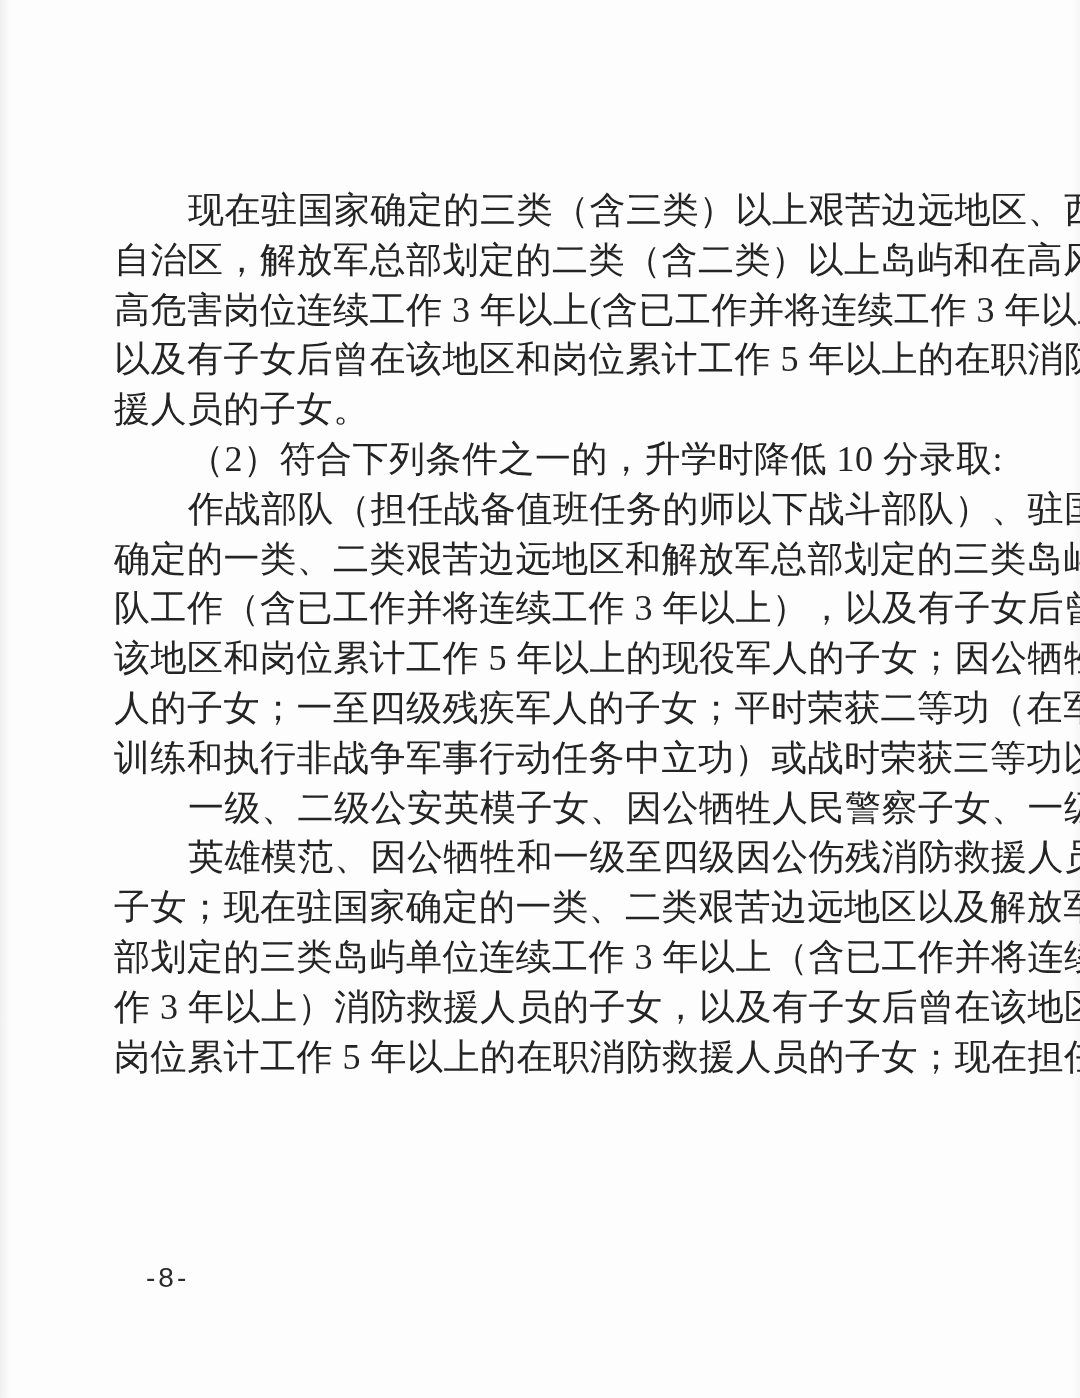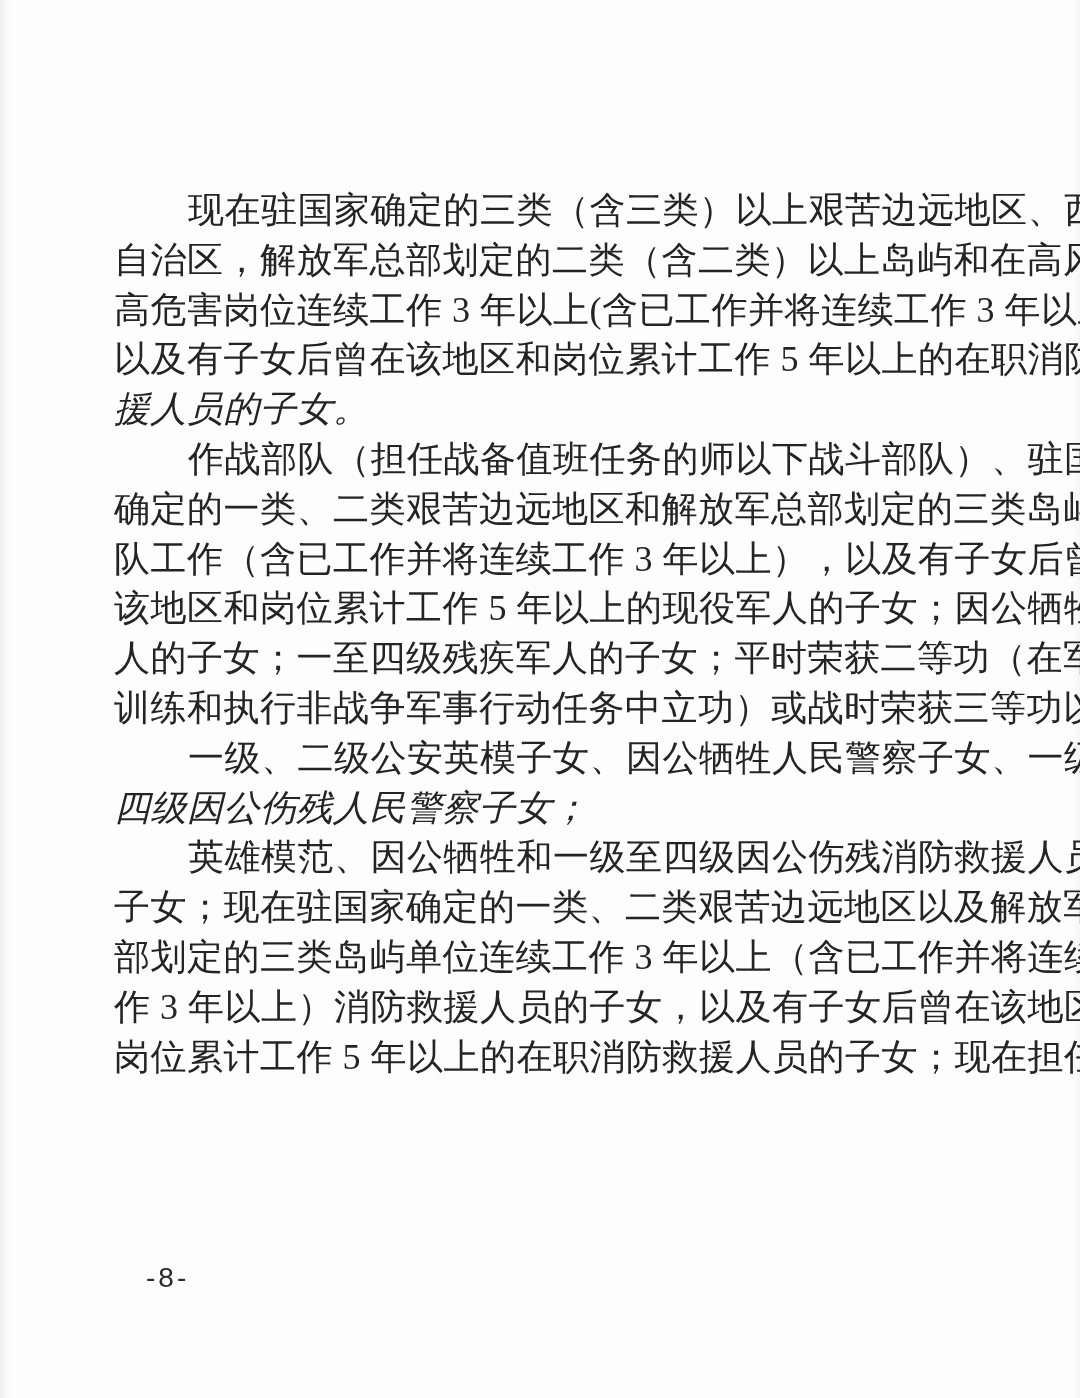--- a/index.html
+++ b/index.html
@@ -37,21 +37,20 @@
     white-space: nowrap;
     text-align: justify;
     text-align-last: justify;
   }
   .line.indent {
     text-indent: 74px;
   }
   .line.end {
     text-align: right;
     text-align-last: left;
-    font-style: italic;
   }
   .page-number {
     position: absolute;
     left: 146px;
     top: 1262px;
     font-family: "Liberation Sans", "DejaVu Sans", sans-serif;
     font-size: 28px;
     letter-spacing: 3px;
     color: #2a2a2a;
   }
@@ -60,28 +59,28 @@
 <body>
 
 <div class="page">
 
   <div class="textblock">
     <div class="line indent">现在驻国家确定的三类（含三类）以上艰苦边远地区、西藏</div>
     <div class="line">自治区，解放军总部划定的二类（含二类）以上岛屿和在高风险、</div>
     <div class="line">高危害岗位连续工作 3 年以上(含已工作并将连续工作 3 年以上)，</div>
     <div class="line">以及有子女后曾在该地区和岗位累计工作 5 年以上的在职消防救</div>
     <div class="line end">援人员的子女。</div>
+    <div class="line indent end">（2）符合下列条件之一的，升学时降低 10 分录取:</div>
     <div class="line indent">作战部队（担任战备值班任务的师以下战斗部队）、驻国家</div>
     <div class="line">确定的一类、二类艰苦边远地区和解放军总部划定的三类岛屿部</div>
     <div class="line">队工作（含已工作并将连续工作 3 年以上），以及有子女后曾在</div>
     <div class="line">该地区和岗位累计工作 5 年以上的现役军人的子女；因公牺牲军</div>
     <div class="line">人的子女；一至四级残疾军人的子女；平时荣获二等功（在军事</div>
     <div class="line">训练和执行非战争军事行动任务中立功）或战时荣获三等功以上</div>
     <div class="line indent">一级、二级公安英模子女、因公牺牲人民警察子女、一级至</div>
-    <div class="line end">四级因公伤残人民警察子女；</div>
     <div class="line indent">英雄模范、因公牺牲和一级至四级因公伤残消防救援人员的</div>
     <div class="line">子女；现在驻国家确定的一类、二类艰苦边远地区以及解放军总</div>
     <div class="line">部划定的三类岛屿单位连续工作 3 年以上（含已工作并将连续工</div>
     <div class="line">作 3 年以上）消防救援人员的子女，以及有子女后曾在该地区和</div>
     <div class="line">岗位累计工作 5 年以上的在职消防救援人员的子女；现在担任灭</div>
   </div>
 
   <div class="page-number">-8-</div>
 
 </div>

